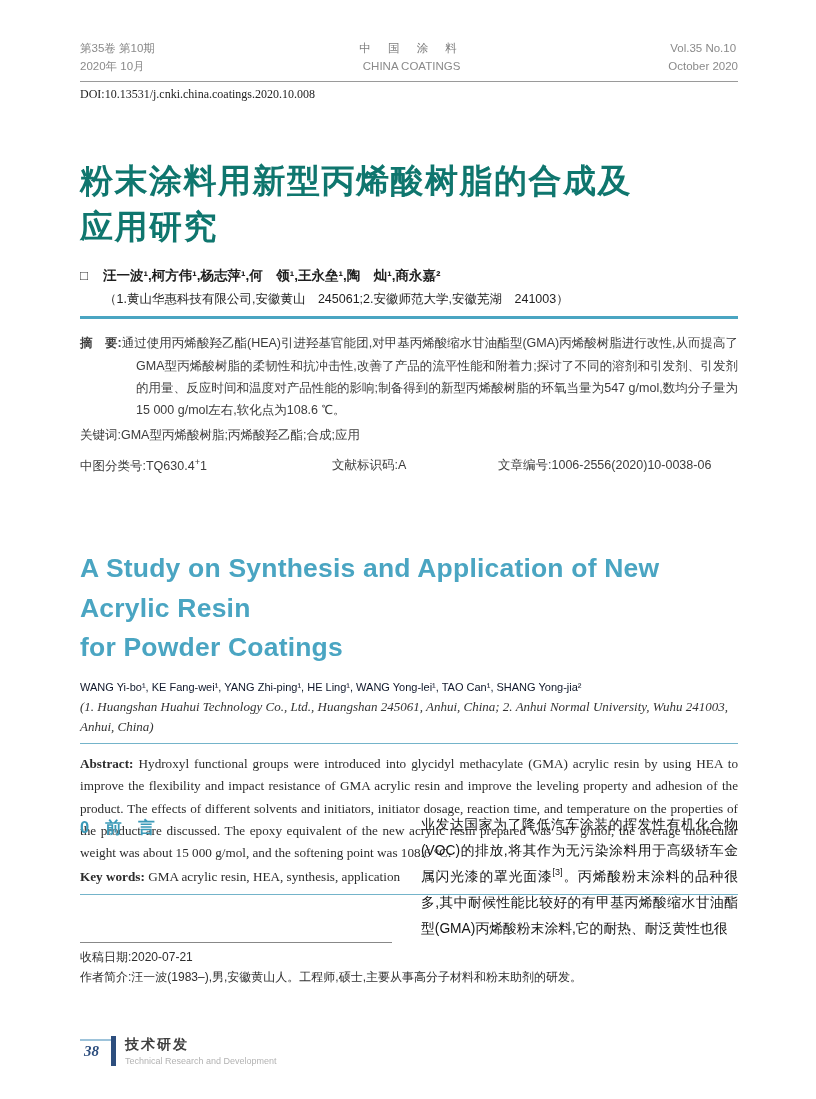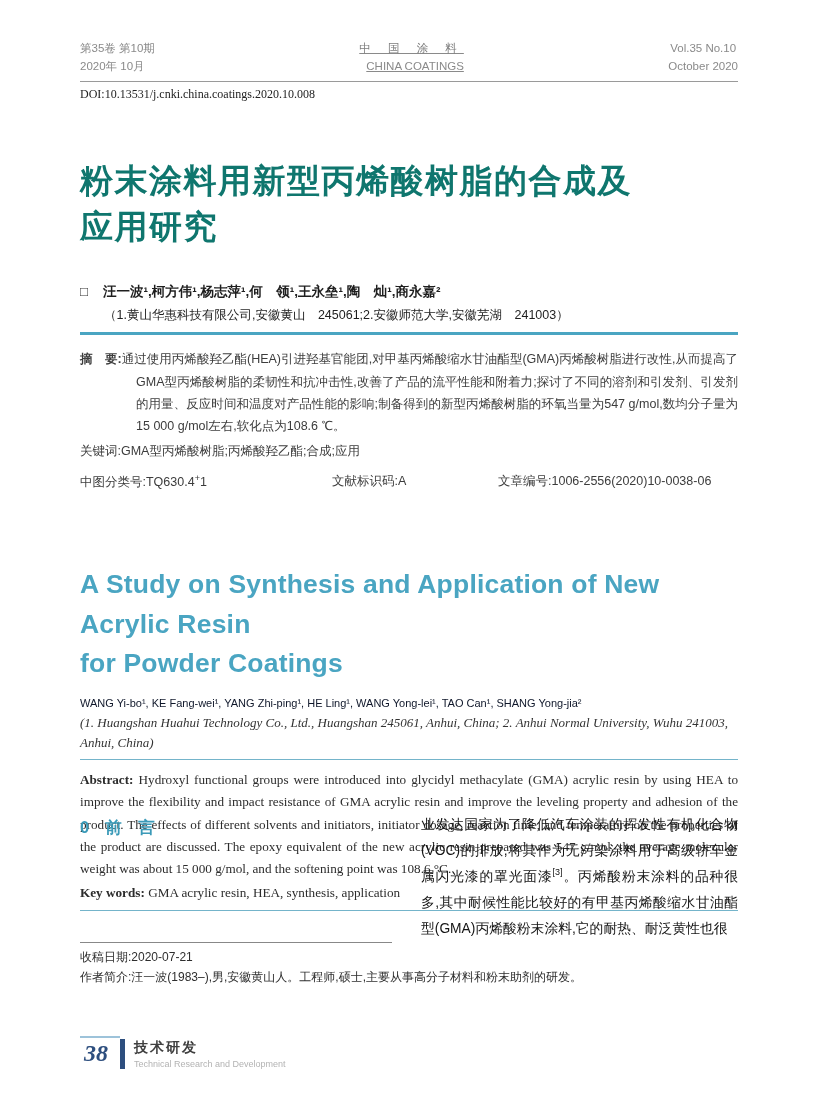--- a/index.html
+++ b/index.html
@@ -5,30 +5,30 @@
   html,body { margin:0; padding:0; background:#e8e8e8; }
   .page {
     width:816px; height:1099px; background:#ffffff; position:relative;
     margin:0 auto; box-sizing:border-box; padding:40px 78px 0 80px;
     font-family:"Liberation Sans", sans-serif; overflow:hidden;
   }
 
   
   .hdr-row { display:flex; justify-content:space-between; align-items:flex-start;
     color:#8a8a8a; font-size:11.5px; line-height:1.55; padding-bottom:5px; }
-  .hdr-center { text-align:right;text-decoration:underline; }
+  .hdr-center { text-align:center; }
   .journal-cn { letter-spacing:7px; color:#7d7d7d; }
   .hdr-right { text-align:center; }
   .hdr-rule { border-top:1px solid #9a9a9a; height:0; }
   .doi { font-family:"Liberation Serif", serif; font-size:12px; color:#222; margin-top:5px; }
 
   
   .cn-title { color:#0f766e; font-size:33px; font-weight:bold; line-height:1.42;
     letter-spacing:1.5px; margin:56px 0 0 0; }
-  .authors-cn { margin-top:32px; font-size:13.5px; font-weight:bold; color:#1e1e1e; }
+  .authors-cn { margin-top:16px; font-size:13.5px; font-weight:bold; color:#1e1e1e; }
   .author-marker { font-weight:normal; margin-right:11px; color:#333; }
   .affil-cn { margin-top:6px; margin-left:24px; font-size:12.5px; color:#1e1e1e; }
   .rule-thick { height:3px; background:#4aa5c2; margin-top:8px; }
 
   .abs-cn { margin-top:13px; font-size:12.5px; line-height:1.78; color:#3c3c3c;
     text-align:justify; padding-left:56px; text-indent:-56px; }
   .kw-cn { margin-top:3px; font-size:12.5px; line-height:1.78; color:#3c3c3c; }
   .clc-row { display:flex; margin-top:10px; font-size:12.5px; color:#3c3c3c; }
   .clc-item-1 { width:252px; }
   .clc-item-2 { width:166px; }
@@ -56,21 +56,21 @@
   .col p { margin:0; }
   .first-indent { text-indent:2em; }
   sup.ref { font-size:9px; }
 
   .footnote { margin-top:0; font-size:12px; color:#2e2e2e; line-height:1.72; }
   .fn-rule { width:312px; border-top:1px solid #888; margin-bottom:4px; }
 
   
   .footer { position:absolute; left:80px; top:1036px; display:flex; align-items:center; }
   .pagenum { font-family:"Liberation Serif", serif; font-style:italic; font-weight:bold;
-    font-size:24px; color:#2d4e7e; border-top:2px solid #9dc3da; padding:2px 12px 4px 4px; }
+    font-size:15px; color:#2d4e7e; border-top:2px solid #9dc3da; padding:2px 12px 4px 4px; }
   .vbar { width:5px; height:30px; background:#2d4e7e; margin-right:9px; }
   .col-label-cn { font-size:14px; font-weight:bold; color:#3f3f3f; letter-spacing:2px; }
   .col-label-en { font-size:9px; color:#b3b3b3; margin-top:2px; }
 </style>
 </head>
 <body>
 
 <div class="page">
 
   <div class="hdr">

